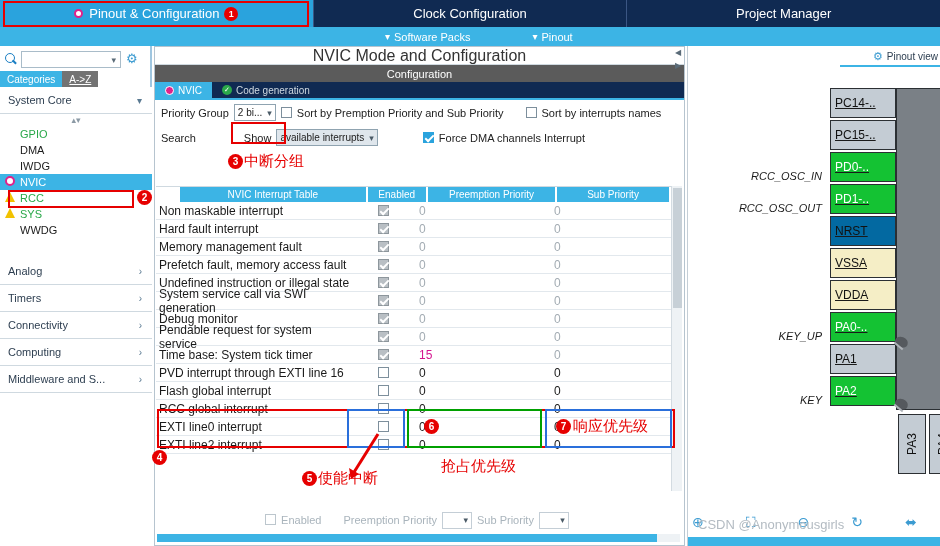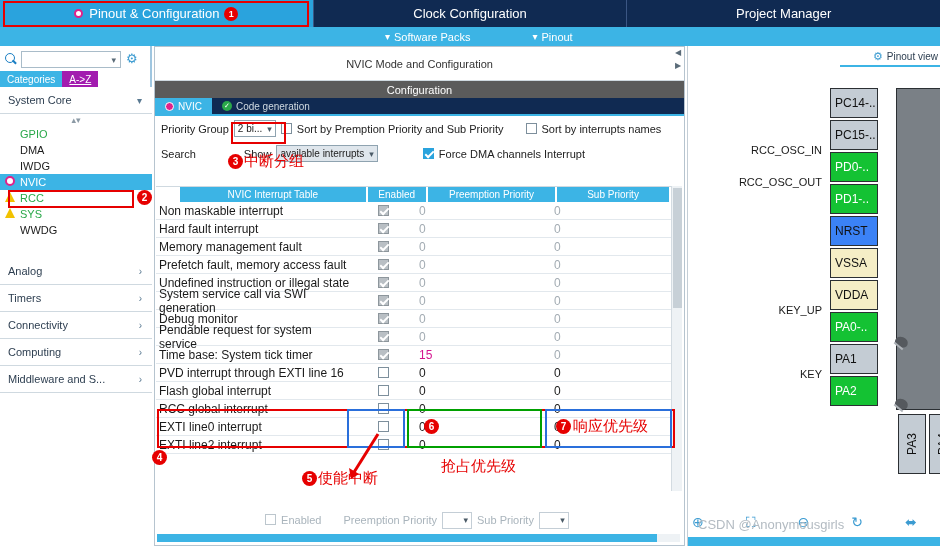--- a/index.html
+++ b/index.html
@@ -86,21 +86,21 @@
   }
   .catrow {
     position: absolute; left: 0; top: 25px; width: 152px; height: 16px;
     display: flex;
   }
   .catbtn {
     height: 16px; display: flex; align-items: center; justify-content: center;
     font-size: 10px; padding: 0 7px;
   }
   .catbtn.sel { background: #3cb4e5; color: #fff; }
-  .catbtn.alt { background: #a21caf; color: #fff; text-decoration: underline; }
+  .catbtn.alt { background: #737373; color: #fff; text-decoration: underline; }
   .sidefill {
     position: absolute; left: 0; top: 41px; width: 152px; height: 459px;
     background: #ffffff;
   }
   .grouphdr {
     position: relative; height: 27px; border-bottom: 1px solid #cfd9e0;
     display: flex; align-items: center; padding: 0 8px;
     color: #2d3e50; font-size: 11px;
   }
   .grouphdr .arrow { position: absolute; right: 10px; color: #5a7a92; font-size: 10px; }
@@ -127,23 +127,23 @@
     border-left: 5.5px solid transparent; border-right: 5.5px solid transparent;
     border-bottom: 10px solid #f2c200;
   }
 
   
   .cfgpanel {
     position: absolute; left: 154px; top: 46px; width: 531px; height: 500px;
     background: #ffffff; border: 1px solid #b6c4cf;
   }
   .cfgtitle {
-    height: 34px; background: #ffffff; display: flex;
+    height: 18px; background: #ffffff; display: flex;
     align-items: center; justify-content: center;
-    font-size: 11px; color: #333; border-bottom: 1px solid #cfd9e0;
+    font-size: 16px; color: #333; border-bottom: 1px solid #cfd9e0;
   }
   .cfgband {
     height: 17px; background: #5b5b5b; color: #fff;
     display: flex; align-items: center; justify-content: center; font-size: 11px;
   }
   .tabstrip {
     height: 18px; background: #102a52; display: flex; align-items: stretch;
     border-bottom: 2px solid #3cb4e5;
   }
   .ctab {
@@ -262,32 +262,32 @@
   .pvheader .gico { color: #3b9bd1; margin-right: 4px; font-size: 11px; }
   .pvunderline {
     position: absolute; right: 0; top: 19px; width: 100px; height: 2px;
     background: #3cb4e5;
   }
   .chipbody {
     position: absolute; left: 208px; top: 42px; width: 60px; height: 322px;
     background: #7a8086; border: 1px solid #2b2f33;
   }
   .pincol {
-    position: absolute; left: 142px; top: 42px; width: 48px;
+    position: absolute; left: 142px; top: 42px; width: 66px; text-decoration: underline;
   }
   .pin {
     height: 30px; border: 1.5px solid #2b2f33; margin-bottom: 2px;
     display: flex; align-items: center; padding-left: 4px;
     font-size: 12px; color: #111; background: #c4ccd4;
   }
   .pin.green { background: #14c233; color: #ffffff; }
-  .pin.olive { background: #3b82f6; color: #111; }
+  .pin.olive { background: #0369a1; color: #111; }
   .pin.cream { background: #f5eec6; color: #111; }
   .labelcol {
-    position: absolute; left: 0; top: 24px; width: 138px;
+    position: absolute; left: 0; top: 50px; width: 138px; font-style: italic;
   }
   .labelslot { height: 32px; display: flex; align-items: center; justify-content: flex-end; padding-right: 4px; }
   .botpin {
     position: absolute; width: 28px; height: 60px;
     border: 1.5px solid #2b2f33; background: #c4ccd4;
     display: flex; align-items: center; justify-content: center;
   }
   .botpin span {
     transform: rotate(-90deg); font-size: 12px; white-space: nowrap; color: #111;
   }

